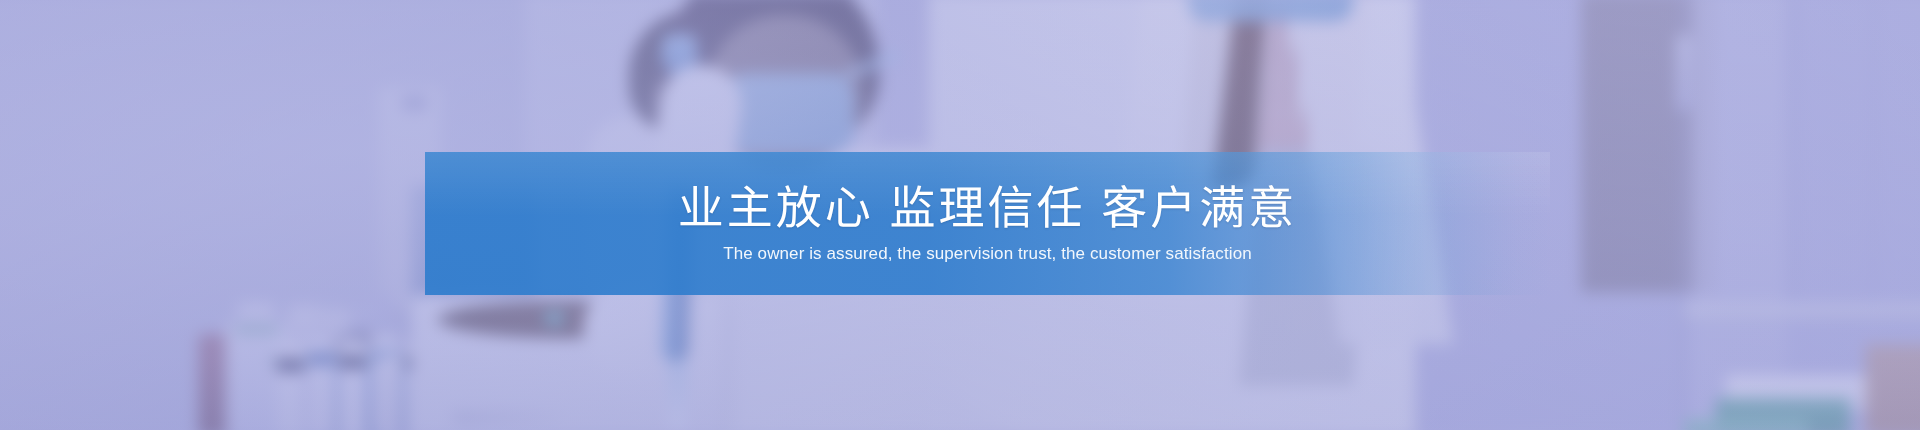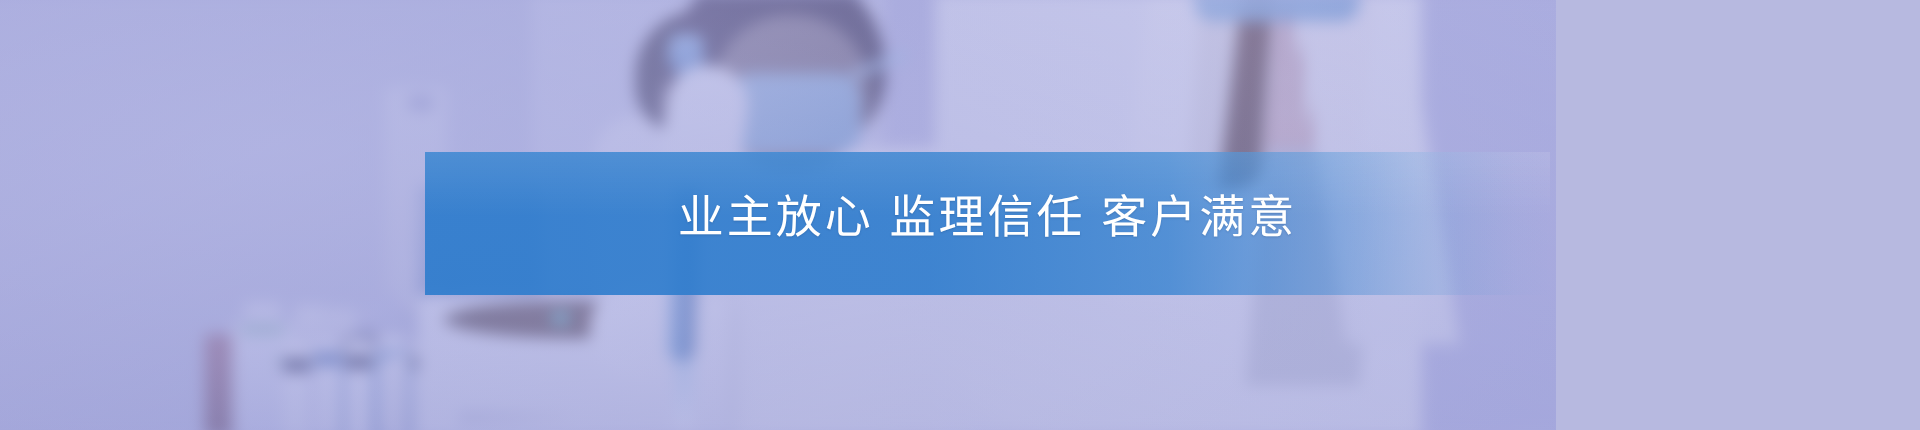--- a/index.html
+++ b/index.html
@@ -4,21 +4,21 @@
 <title>Banner</title>
 <style>
   html,body{margin:0;padding:0;}
   body{
     width:1920px;height:430px;overflow:hidden;
     font-family:"Liberation Sans","DejaVu Sans",sans-serif;
     background:#b7b9e0;
   }
 
   .banner{
-    position:relative;width:1556px;height:430px;overflow:hidden;
+    position:relative;width:1920px;height:430px;overflow:hidden;
     background:#b9bbe2;
   }
 
   
   .photo{position:absolute;inset:0;overflow:hidden;}
   .photo>*{position:absolute;}
 
   
   .wall-left{
     left:0;top:0;width:760px;height:430px;
@@ -448,15 +448,16 @@
   </div>
 
   <div class="tint"></div>
   <div class="tint2"></div>
 
   <div class="band"></div>
   <div class="band-sheen"></div>
 
   <div class="text-wrap">
     <div class="headline">业主放心 监理信任 客户满意</div>
+    <div class="subline">The owner is assured, the supervision trust, the customer satisfaction</div>
   </div>
 
 </div>
 
 </body></html>

